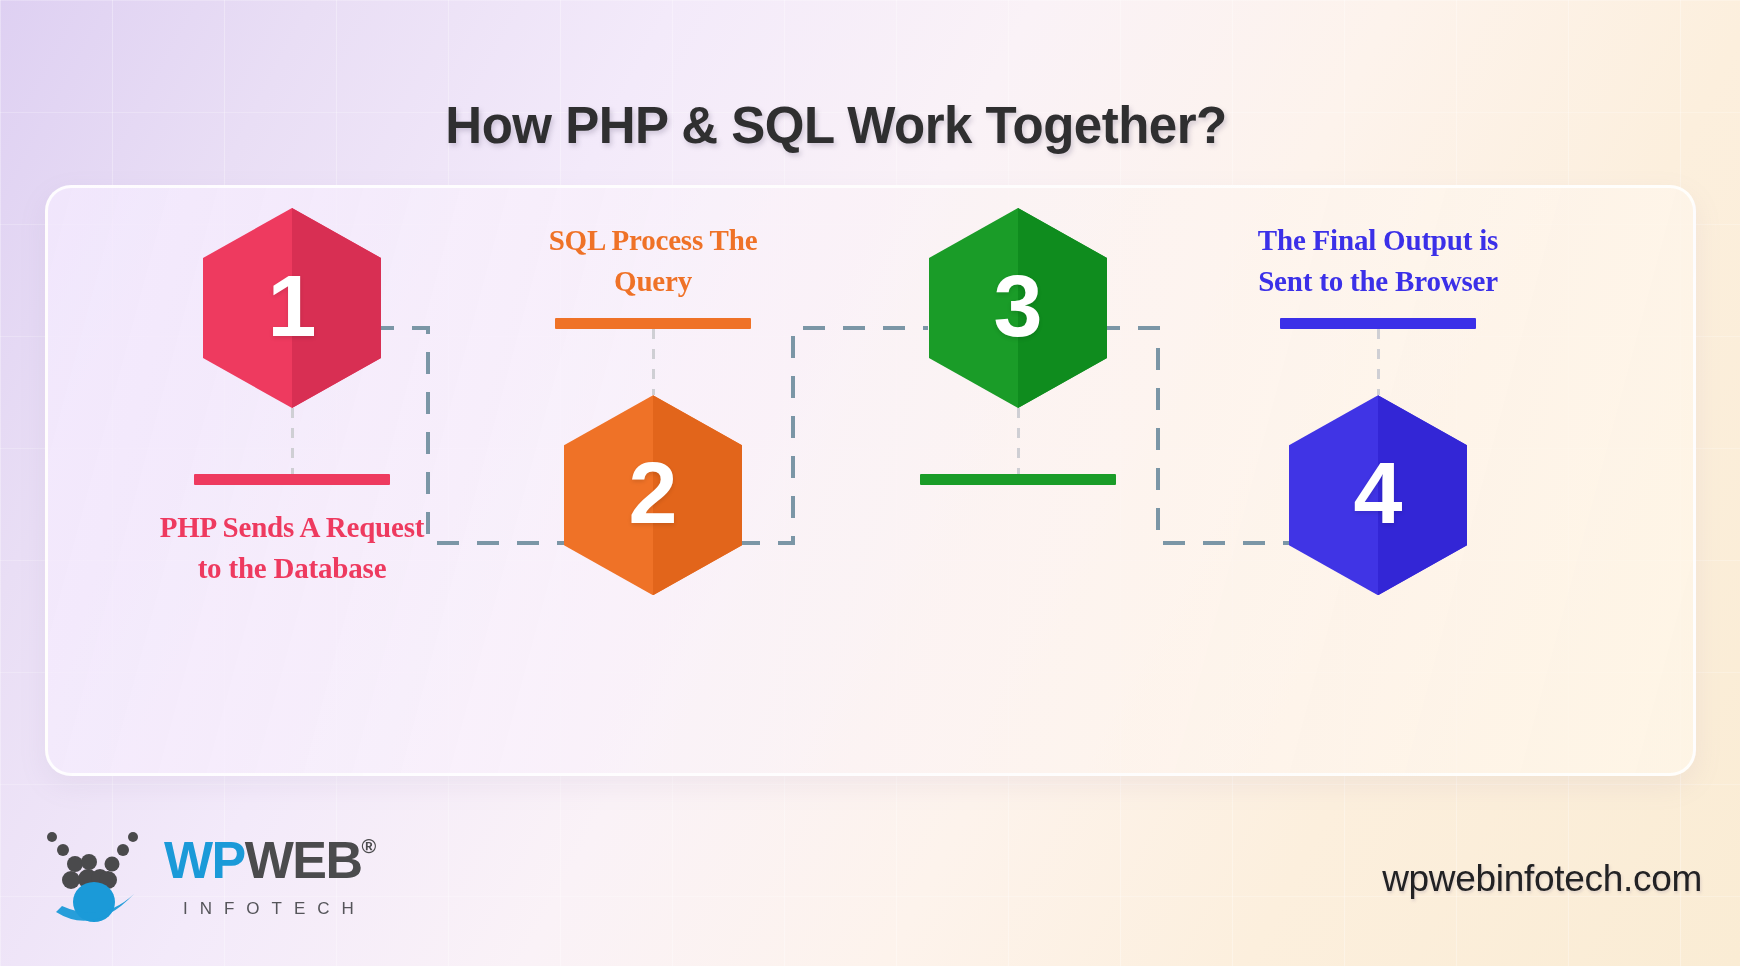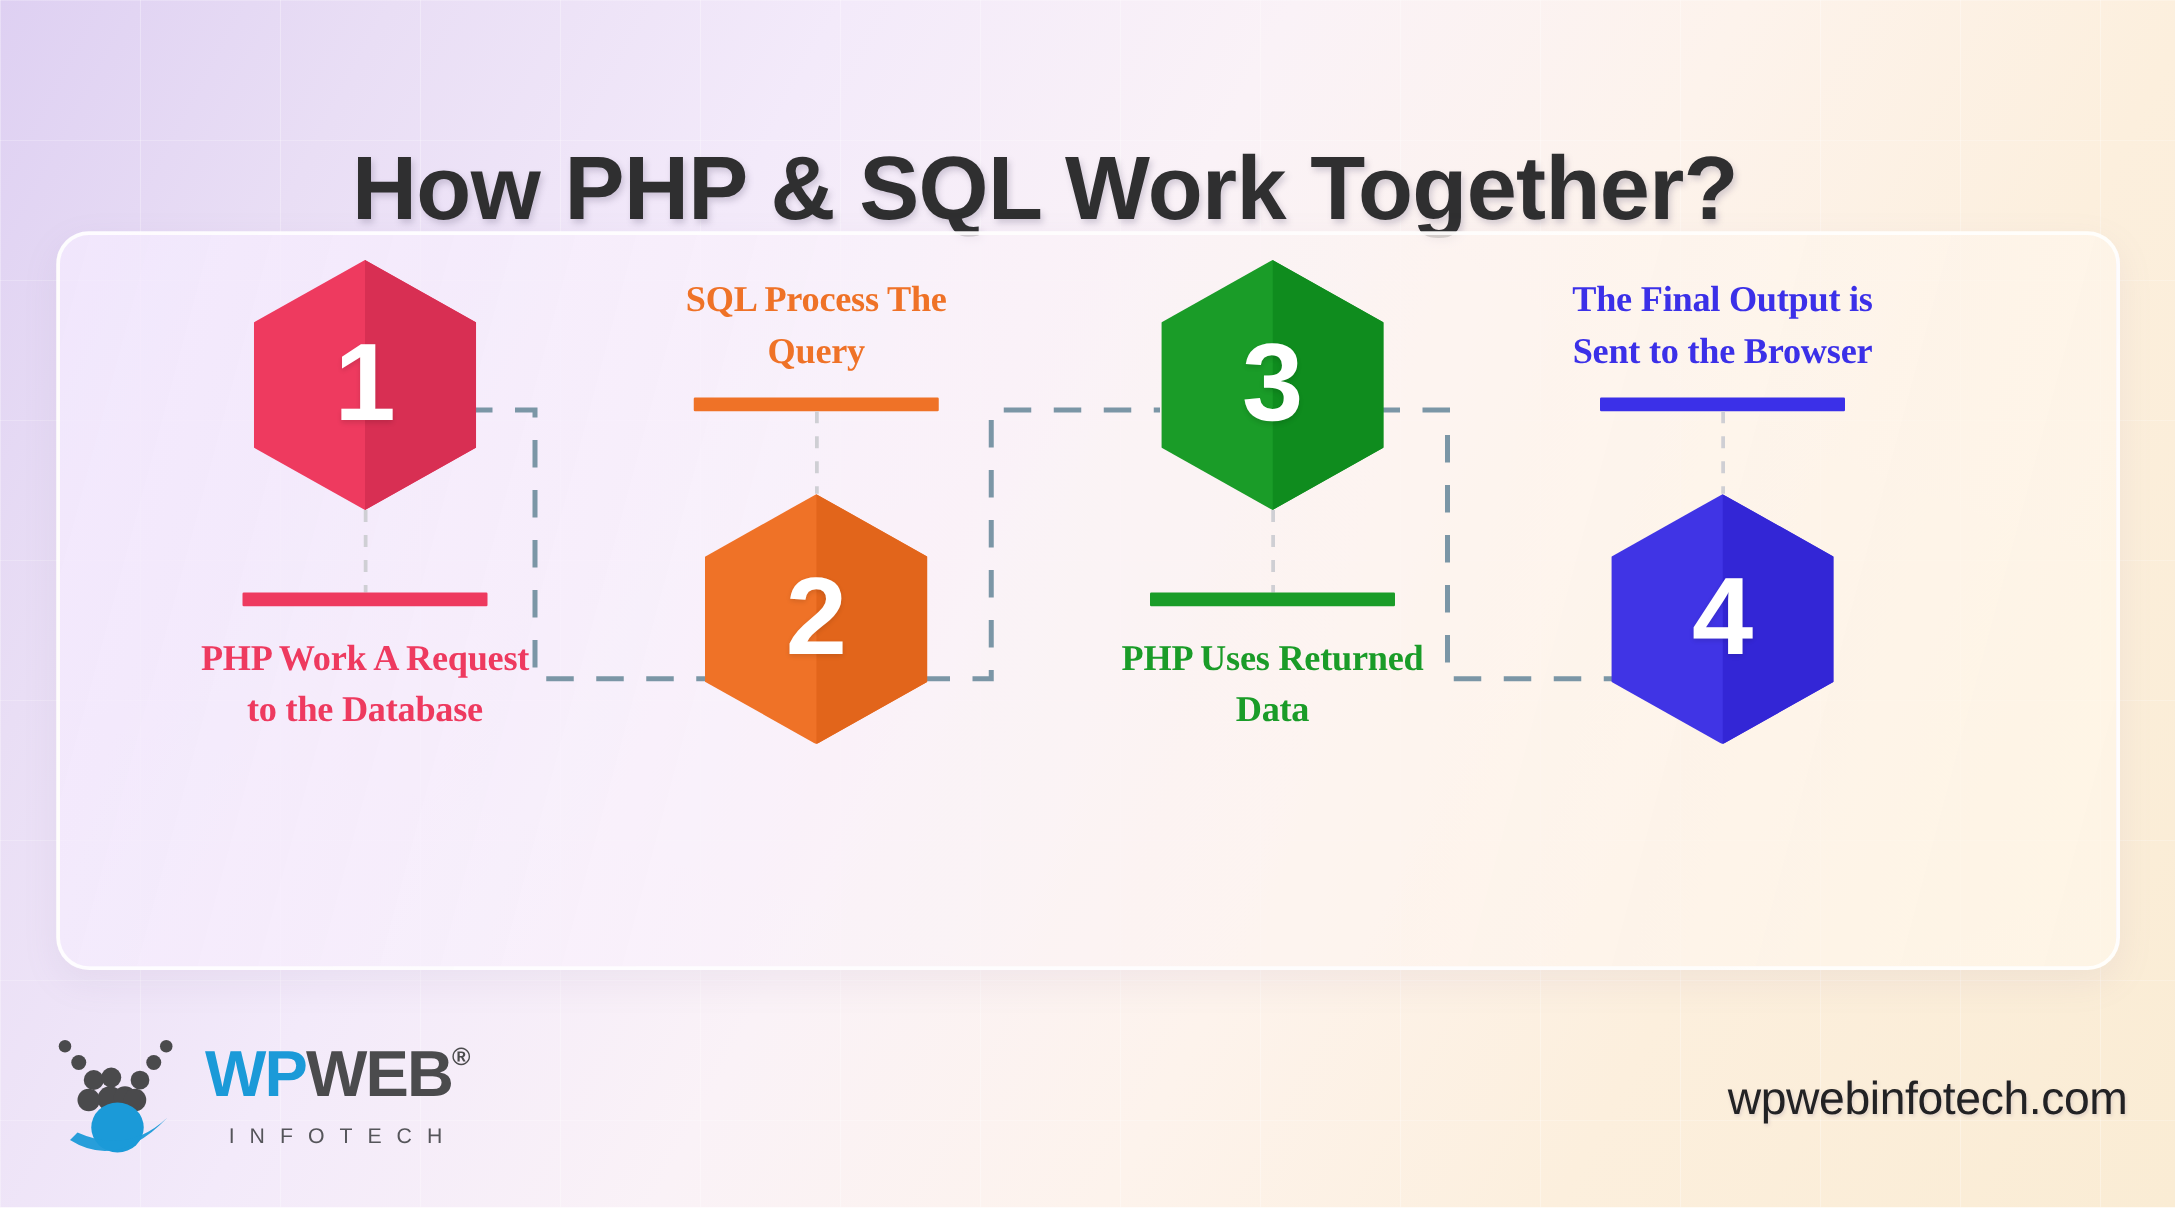--- a/index.html
+++ b/index.html
@@ -39,21 +39,21 @@
     background-size: 112px 112px;
     pointer-events: none;
   }
 
   #title {
     position: absolute;
     top: 62px;
     left: 0;
     width: 1672px;
     text-align: center;
-    font-size: 72px;
+    font-size: 51px;
     font-weight: bold;
     letter-spacing: -0.5px;
     color: #2f2f30;
     text-shadow: 2px 3px 5px rgba(120,110,140,0.30);
   }
 
   
   #card {
     position: absolute;
     left: 45px;
@@ -221,21 +221,21 @@
     <div class="step" id="step1">
       <div class="stack">
         <div class="hex" style="--lite:#ee3a5f; --dark:#d82f53;">
           <div class="face lite"></div>
           <div class="face dark"></div>
           <div class="num">1</div>
         </div>
         <div class="stub"></div>
         <div class="bar" style="background:#ee3a5f;"></div>
         <div class="gap-below-bar"></div>
-        <div class="caption" style="color:#ee3a5f;">PHP Work A Request to the Database</div>
+        <div class="caption" style="color:#ee3a5f;">PHP Sends A Request to the Database</div>
       </div>
     </div>
 
     <div class="step" id="step2">
       <div class="stack">
         <div class="caption" style="color:#ef7227;">SQL Process The Query</div>
         <div class="gap-above-bar"></div>
         <div class="bar" style="background:#ef7227;"></div>
         <div class="stub"></div>
         <div class="hex" style="--lite:#ef7227; --dark:#e2651b;">
@@ -249,21 +249,20 @@
     <div class="step" id="step3">
       <div class="stack">
         <div class="hex" style="--lite:#1a9c28; --dark:#0f8c1e;">
           <div class="face lite"></div>
           <div class="face dark"></div>
           <div class="num">3</div>
         </div>
         <div class="stub"></div>
         <div class="bar" style="background:#1a9c28;"></div>
         <div class="gap-below-bar"></div>
-        <div class="caption" style="color:#1a9c28;">PHP Uses Returned Data</div>
       </div>
     </div>
 
     <div class="step" id="step4">
       <div class="stack">
         <div class="caption" style="color:#3b30e8;">The Final Output is Sent to the Browser</div>
         <div class="gap-above-bar"></div>
         <div class="bar" style="background:#3b30e8;"></div>
         <div class="stub"></div>
         <div class="hex" style="--lite:#4034e5; --dark:#3326d6;">

